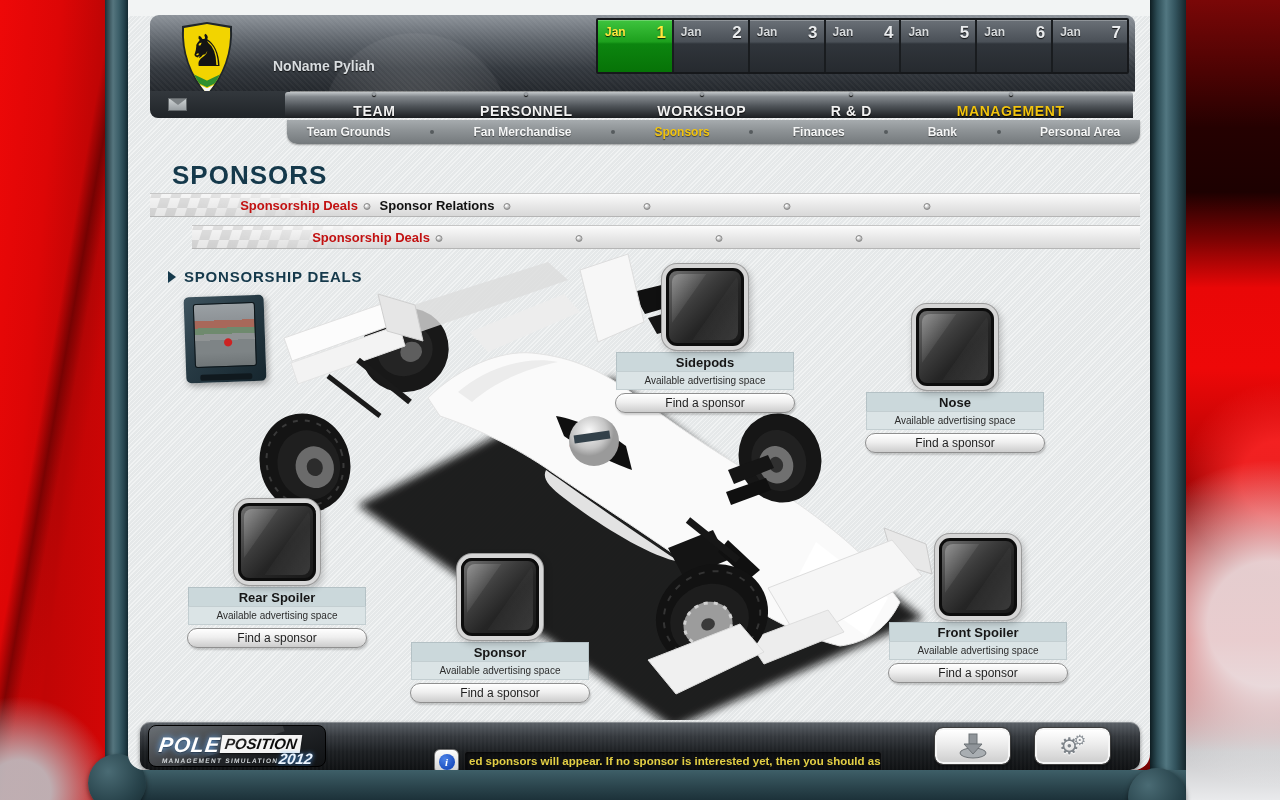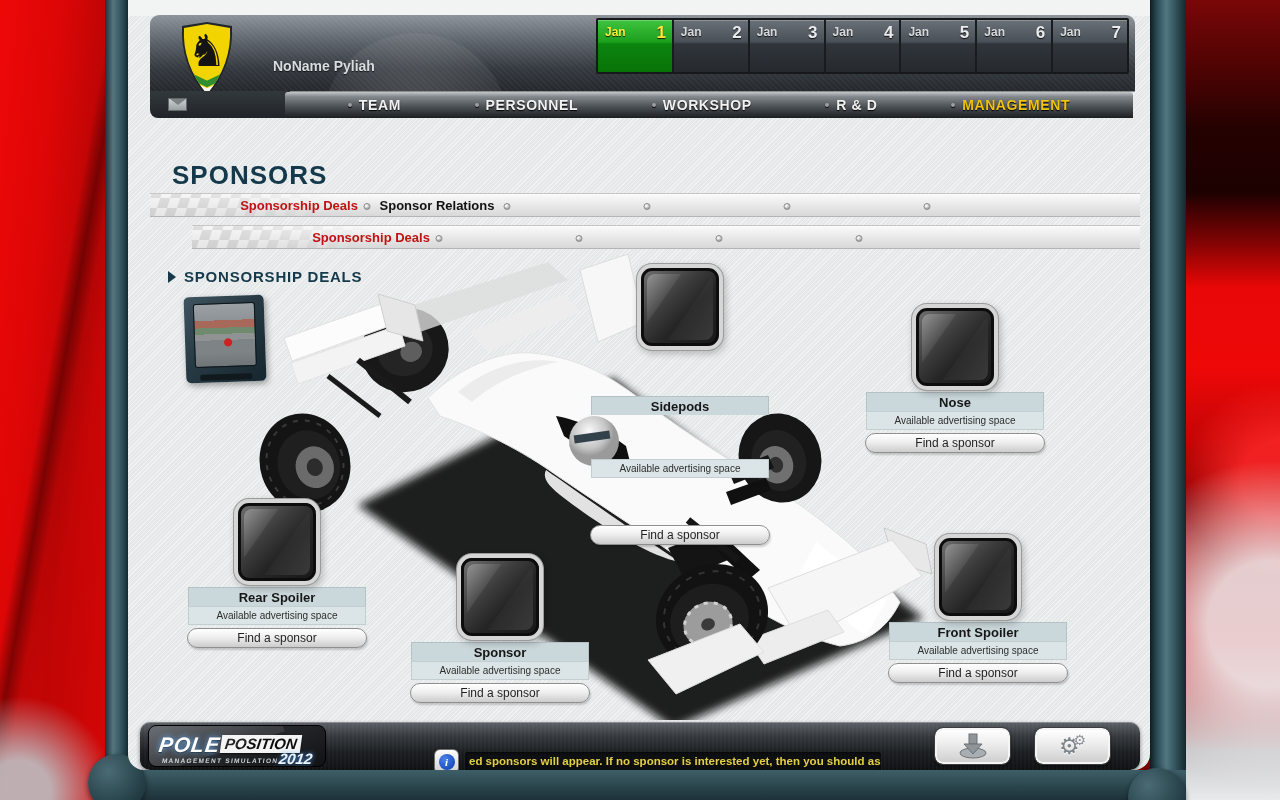--- a/index.html
+++ b/index.html
@@ -71,21 +71,21 @@
   .cal-m { position:absolute; left:7px; top:5px; font-size:12px; font-weight:bold; color:#d7dadc; text-shadow:0 1px 1px rgba(0,0,0,.8); }
   .cal-d { position:absolute; right:6px; top:3px; font-size:17px; font-weight:bold; color:#e9ebed; text-shadow:0 1px 1px rgba(0,0,0,.8); }
   .cal-cell.active .cal-m, .cal-cell.active .cal-d { color:#ffe93c; }
 
   
   .nav-main { position:absolute; left:157px; top:92px; width:848px; height:26px; display:flex;
     align-items:center; justify-content:space-around; padding:0 26px;
     background:linear-gradient(180deg,#c3c7ca 0%, #83888d 18%, #4e5358 55%, #1b1e21 100%);
     border-radius:3px 3px 0 0; }
   .nav-main-item { display:flex; align-items:center; gap:7px; font-size:14px; font-weight:bold; letter-spacing:.6px;
-    color:#f2f2f2; text-shadow:0 1px 1px #000; cursor:default; }
+    color:#f2f2f2; text-shadow:0 1px 1px #000; cursor:default;flex-direction:column; }
   .nav-main-item.active { color:#f2c40f; }
   .nav-dot { width:4px; height:4px; border-radius:50%; background:#9ba0a4; box-shadow:0 1px 1px #000; }
 
   
   .nav-sub { position:absolute; left:159px; top:120px; width:853px; height:24px; display:flex;
     align-items:center; justify-content:space-around;
     background:linear-gradient(180deg,#a6abae 0%, #8d9295 45%, #74797c 100%);
     border-radius:0 0 10px 10px; box-shadow:0 1px 2px rgba(0,0,0,.35); }
   .nav-sub-item { font-size:12px; font-weight:bold; color:#f5f6f6; text-shadow:0 1px 1px rgba(0,0,0,.55); }
   .nav-sub-item.active { color:#f2c40f; }
@@ -137,21 +137,21 @@
       linear-gradient(125deg, rgba(255,255,255,.28) 0%, rgba(255,255,255,.08) 30%, rgba(255,255,255,0) 31%),
       linear-gradient(305deg, rgba(255,255,255,.14) 0%, rgba(255,255,255,.03) 40%, transparent 41%); }
   .slot-name { width:178px; height:19px; line-height:19px; text-align:center; font-size:13px; font-weight:bold; color:#161616;
     background:#cbd8db; border:1px solid #b4c1c5; border-bottom:none; }
   .slot-status { width:178px; height:19px; line-height:18px; text-align:center; font-size:10px; color:#2d2d2d;
     background:#dbe4e6; border:1px solid #c3ced1; }
   .slot-btn { width:180px; height:20px; margin-top:3px; border-radius:10px; font-size:12px; color:#1f1f1f;
     text-align:center; line-height:19px; cursor:pointer;
     background:linear-gradient(180deg,#ffffff 0%, #efefef 45%, #cccccc 100%);
     border:1px solid #8f8f8f; box-shadow:inset 0 1px 0 #fff, 1px 2px 2px rgba(0,0,0,.18); }
-  .slot-sidepods { left:463px; top:268px;gap:44px; }
+  .slot-sidepods { left:488px; top:268px; }
   .slot-nose { left:738px; top:308px;align-items:center; }
   .slot-rear { left:60px;  top:503px; }
   .slot-airbox { left:283px; top:558px; }
   .slot-front { left:761px; top:538px; }
 
   
   .footer-bar { position:absolute; left:12px; top:722px; width:1000px; height:48px; border-radius:10px;
     background:
       repeating-linear-gradient(90deg, rgba(255,255,255,.025) 0 2px, transparent 2px 4px),
       linear-gradient(180deg,#5c6268 0%, #35393e 30%, #1c1f22 62%, #0f1113 100%);
@@ -271,20 +271,33 @@
     <div class="nav-main-item">
         <span class="nav-dot"></span>
         <span>R &amp; D</span>
       </div>
     <div class="nav-main-item active">
         <span class="nav-dot"></span>
         <span>MANAGEMENT</span>
       </div>
   </div>
 
+  <div class="nav-sub">
+    <div class="nav-sub-item">Team Grounds</div>
+    <span class="sub-dot"></span>
+    <div class="nav-sub-item">Fan Merchandise</div>
+    <span class="sub-dot"></span>
+    <div class="nav-sub-item active">Sponsors</div>
+    <span class="sub-dot"></span>
+    <div class="nav-sub-item">Finances</div>
+    <span class="sub-dot"></span>
+    <div class="nav-sub-item">Bank</div>
+    <span class="sub-dot"></span>
+    <div class="nav-sub-item">Personal Area</div>
+  </div>
 
   <div class="page-title">SPONSORS</div>
 
   <div class="tabrow tabrow-1">
     <div class="checks"></div>
     <span class="tab-label tab-red" style="left:149px">Sponsorship Deals</span>
     <span class="tab-bullet" style="left:217px"></span>
     <span class="tab-label tab-dark" style="left:287px">Sponsor Relations</span>
     <span class="tab-bullet" style="left:357px"></span>
     <span class="tab-bullet" style="left:497px"></span>

